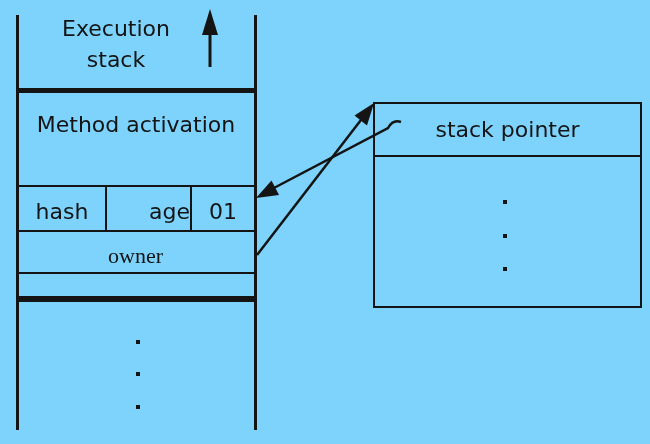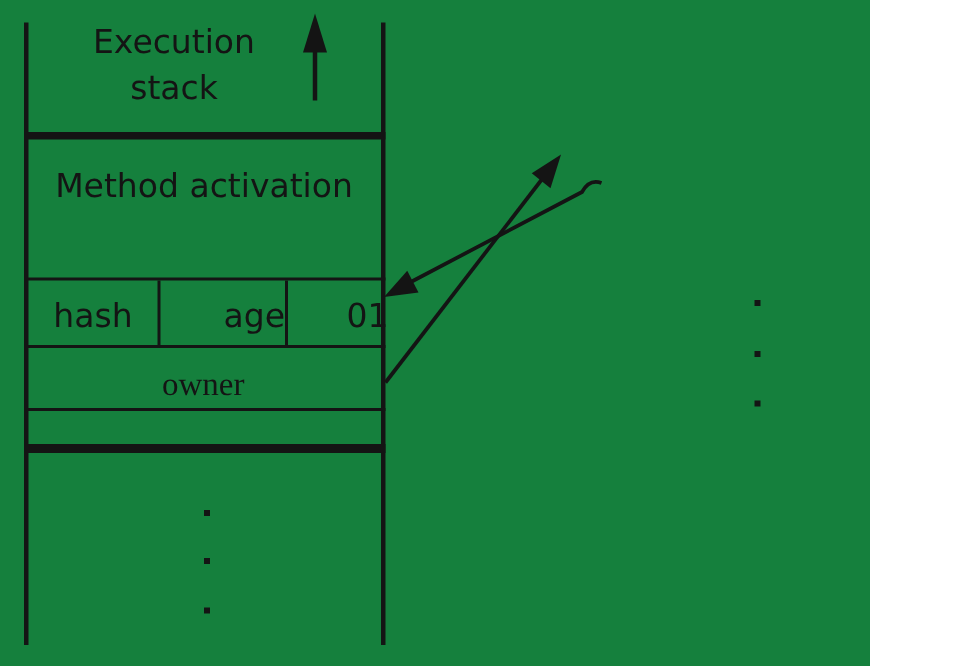--- a/index.html
+++ b/index.html
@@ -1,19 +1,19 @@
 <!DOCTYPE html>
 <html><head>
 <meta charset="utf-8">
 <style>
   html,body{margin:0;padding:0;background:#ffffff;}
   #canvas{
     position:relative;
-    width:580px;height:444px;
-    background:#15803d;
+    width:650px;height:444px;
+    background:#7dd3fc;
     font-family:"DejaVu Sans","Liberation Sans",sans-serif;
     color:#141414;
     overflow:hidden;
   }
   .ink{background:#141414;position:absolute;}
   .label{
     position:absolute;
     text-align:center;
     font-size:22px;
     line-height:31px;
@@ -56,29 +56,34 @@
   <div class="ink" style="left:16px;top:296px;width:241px;height:6px;"></div>
   <div class="ink" style="left:105px;top:187px;width:2px;height:43px;"></div>
   <div class="ink" style="left:190px;top:187px;width:2px;height:43px;"></div>
 
   <div class="label" style="left:30px;top:13px;width:172px;">Execution stack</div>
 
   <div class="label" style="left:19px;top:196px;width:86px;">hash</div>
 
   <div class="label" style="left:26px;top:109px;width:220px;line-height:32px;">Method activation</div>
   <div class="label" style="left:107px;top:196px;width:83px;text-align:right;">age</div>
-  <div class="label" style="left:192px;top:196px;width:62px;padding-left:22px;">01</div>
+  <div class="label" style="left:192px;top:196px;width:62px;">01</div>
 
   <div class="label" style="left:16px;top:240px;width:239px;font-family:Liberation Serif, serif;">owner</div>
 
   <div class="dot" style="left:136px;top:340px;"></div>
   <div class="dot" style="left:136px;top:372px;"></div>
   <div class="dot" style="left:136px;top:405px;"></div>
 
 
+  <div id="object-box">
+    <div id="sp-row">
+      <span>stack pointer</span>
+    </div>
+  </div>
 
   <div class="dot" style="left:503px;top:200px;"></div>
   <div class="dot" style="left:503px;top:234px;"></div>
   <div class="dot" style="left:503px;top:267px;"></div>
 
   <svg width="650" height="444" viewBox="0 0 650 444">
 
     <g>
       <line x1="210" y1="67" x2="210" y2="33" stroke="#141414" stroke-width="3"></line>
       <polygon points="210,9 202,35 218,35" fill="#141414"></polygon>

